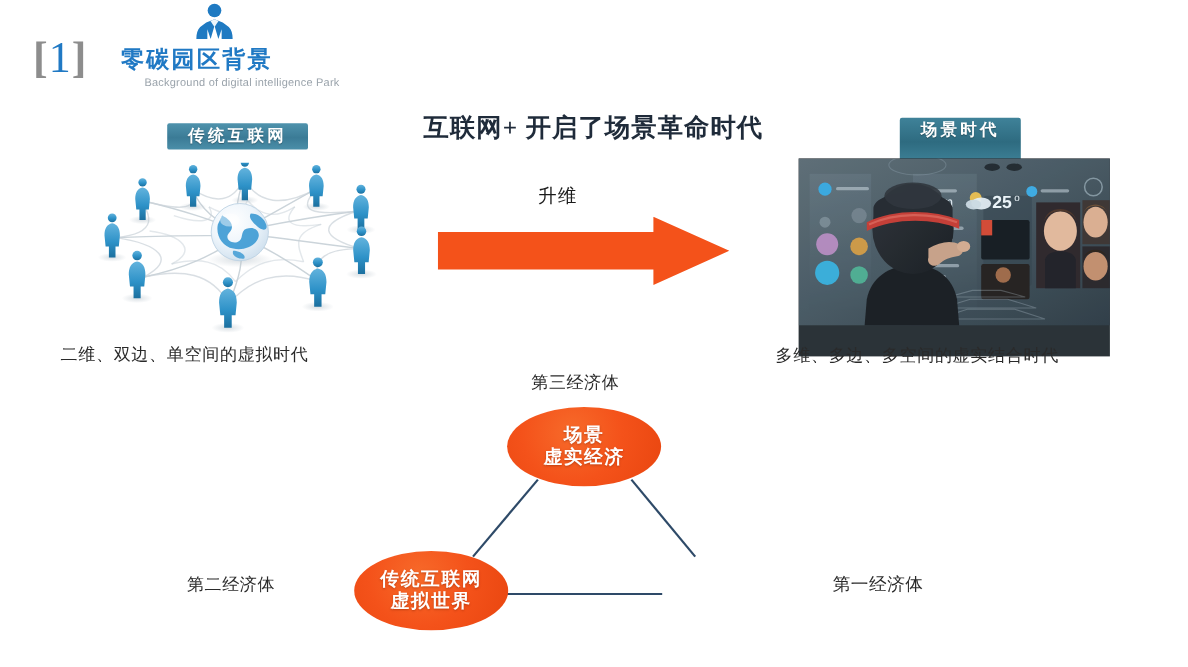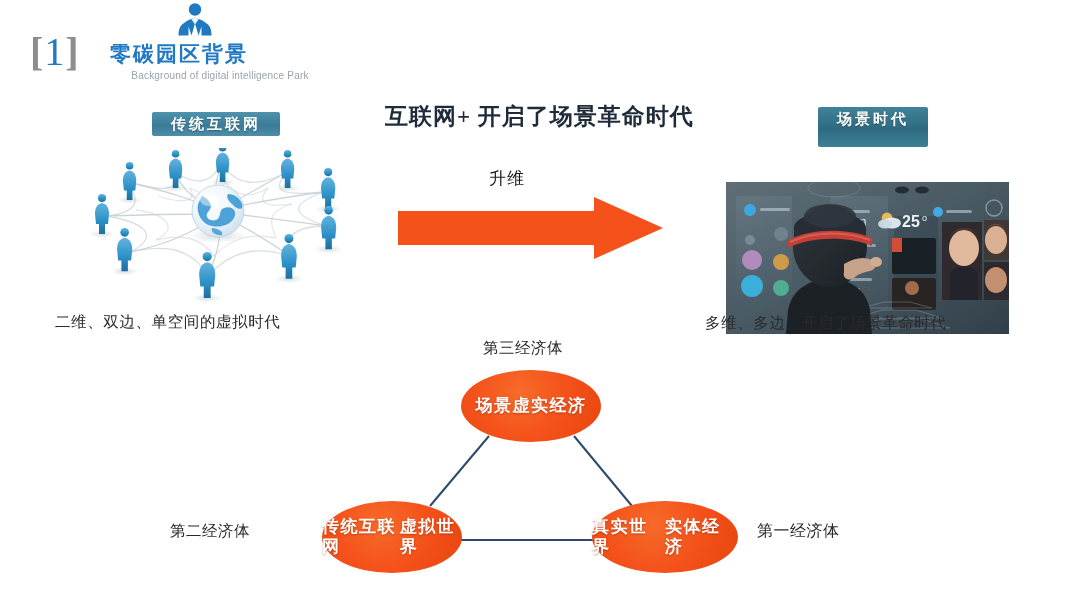--- a/index.html
+++ b/index.html
@@ -62,43 +62,43 @@
 
   
   .arrow-label{
     position:absolute;left:489px;top:167px;font-size:17px;color:#1b1b1b;
     letter-spacing:1px;white-space:nowrap;
   }
   .arrow-wrap{position:absolute;left:398px;top:197px;width:265px;height:62px;}
 
   
   .photo{
-    position:absolute;left:726px;top:144px;width:283px;height:152px;
-    background:#2b3338;overflow:hidden;margin-top:38px;
+    position:absolute;left:726px;top:144px;width:283px;height:180px;
+    background:#2b3338;overflow:hidden;
   }
 
   
   .cap{
     position:absolute;font-size:15.5px;color:#2a2a2a;letter-spacing:.6px;
     white-space:nowrap;
   }
   .cap-left{left:55px;top:312px;font-family:Liberation Mono, monospace;}
   .cap-right{left:705px;top:313px;}
 
   
   .lbl-top{position:absolute;left:483px;top:338px;font-size:15.5px;color:#2a2a2a;letter-spacing:.5px;white-space:nowrap;}
   .lbl-l{position:absolute;left:170px;top:521px;font-size:15.5px;color:#2a2a2a;letter-spacing:.5px;white-space:nowrap;}
   .lbl-r{position:absolute;left:757px;top:521px;font-size:16px;color:#2a2a2a;letter-spacing:.5px;white-space:nowrap;}
 
   .connectors{position:absolute;left:0;top:360px;width:1080px;height:230px;}
 
   .bubble{
     position:absolute;border-radius:50%;
     background:radial-gradient(circle at 42% 32%,#f76a2a 0%,#f4521a 48%,#e8450f 100%);
-    display:flex;flex-direction:row;align-items:center;justify-content:center;
+    display:flex;flex-direction:column;align-items:center;justify-content:center;
     color:#ffffff;font-weight:700;letter-spacing:1.5px;
     text-shadow:0 1px 2px rgba(120,30,0,.45);
     line-height:1.18;
   }
   .bubble span{display:block;}
   .b-top{left:461px;top:370px;width:140px;height:72px;font-size:17px;}
   .b-left{left:322px;top:501px;width:140px;height:72px;font-size:17px;}
   .b-right{left:592px;top:501px;width:146px;height:72px;font-size:17px;}
 
   .banner{
@@ -361,21 +361,21 @@
       <g>
         <path d="M118 82 C128 76 138 74 146 78 C152 81 150 88 144 89 C138 90 132 92 128 96 C123 100 116 96 118 90 Z" fill="#caa085"></path>
         <ellipse cx="150" cy="80" rx="6" ry="5" fill="#d6ab8e"></ellipse>
       </g>
 
       <rect width="283" height="152" fill="#9fc6dd" opacity=".06"></rect>
     </svg>
   </div>
 
   <div class="cap cap-left">二维、双边、单空间的虚拟时代</div>
-  <div class="cap cap-right">多维、多边、开启了场景革命时代</div>
+  <div class="cap cap-right">多维、多边、多空间的虚实结合时代</div>
 
   <div class="lbl-top">第三经济体</div>
 
   <div class="connectors">
     <svg width="1080" height="230" viewBox="0 0 1080 230">
       <g stroke="#2e4a68" stroke-width="2" fill="none">
         <path d="M489 76 L430 146"></path>
         <path d="M574 76 L632 146"></path>
         <path d="M460 180 L602 180"></path>
       </g>
@@ -386,21 +386,17 @@
     <span>场景</span>
     <span>虚实经济</span>
   </div>
 
 
   <div class="bubble b-left">
     <span>传统互联网</span>
     <span>虚拟世界</span>
   </div>
 
-  <div class="bubble b-right">
-    <span>真实世界</span>
-    <span>实体经济</span>
-  </div>
 
   <div class="lbl-l">第二经济体</div>
   <div class="lbl-r">第一经济体</div>
 
 </div>
 
 </body></html>

